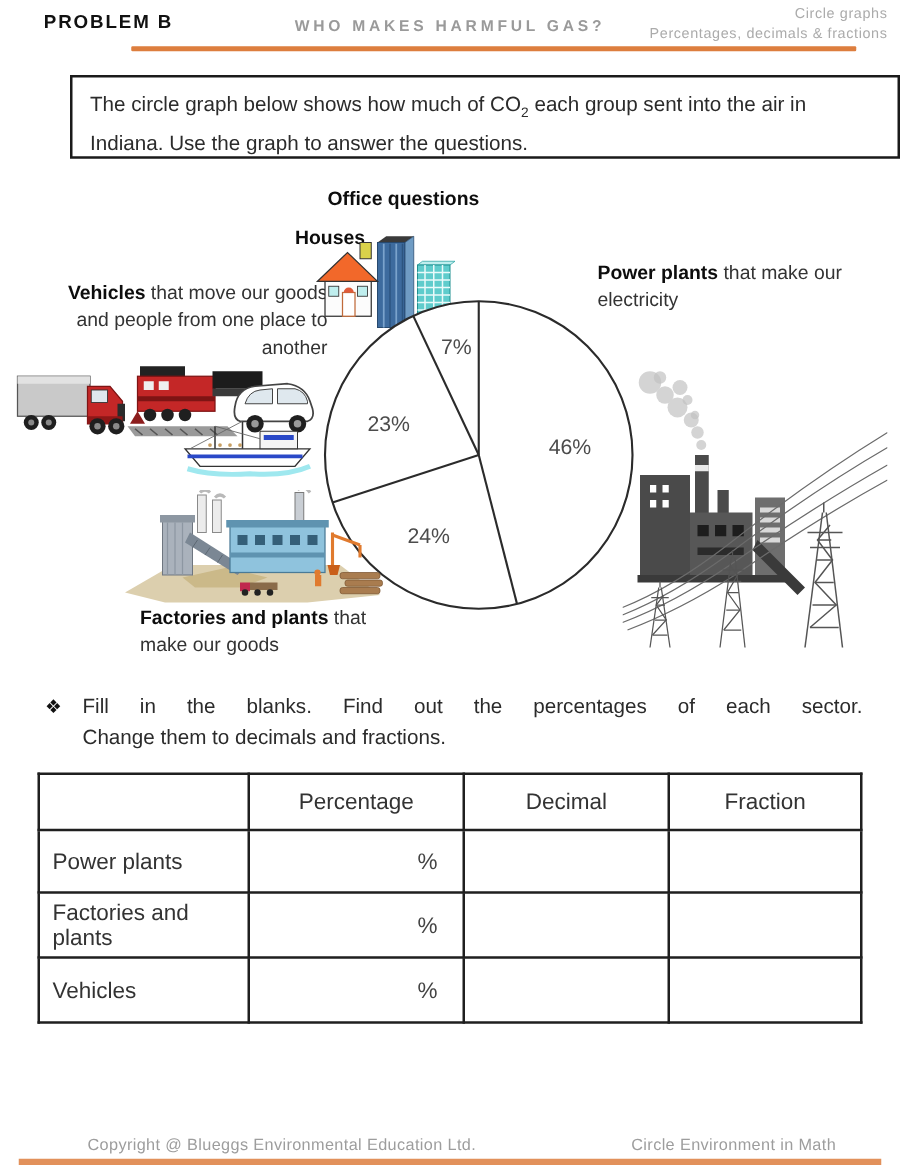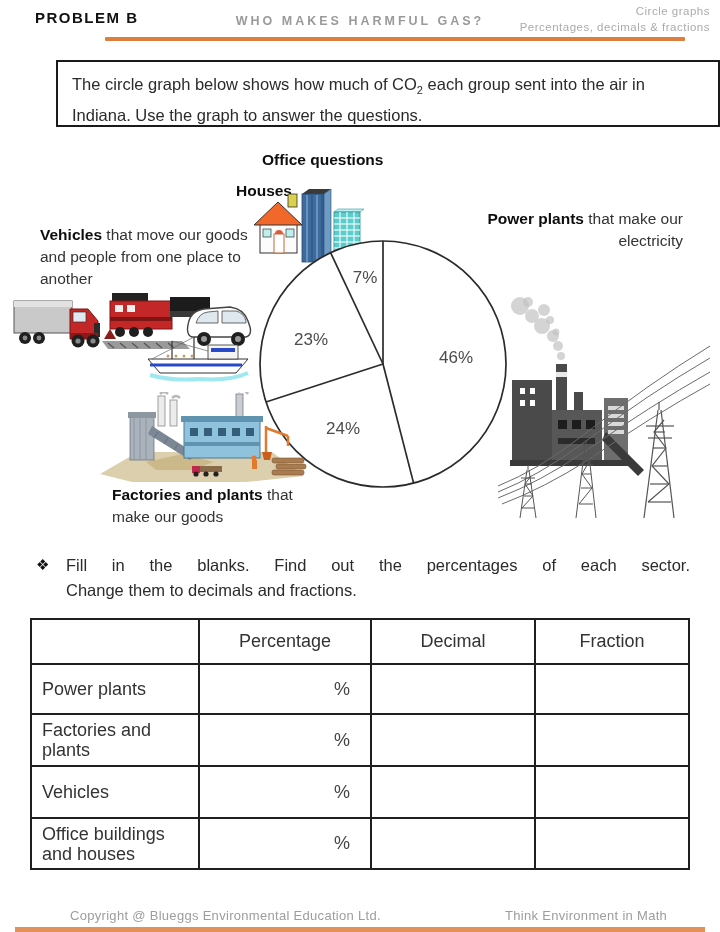--- a/index.html
+++ b/index.html
@@ -25,22 +25,22 @@
     border:2px solid #1a1a1a; padding:10px 14px 0 14px;
     font-size:16.5px; line-height:25px; color:#2b2b2b;margin-left:28px;
   }
   .instruction-box sub { font-size:11px; }
 
   
   .lbl { color:#333; font-size:15.5px; line-height:22px; }
   .lbl b { color:#0d0d0d; }
   .office-label { left:262px; top:151px; font-weight:bold; color:#0d0d0d; font-size:15.5px; }
   .houses-label { left:236px; top:182px; font-weight:bold; color:#0d0d0d; font-size:15.5px; }
-  .vehicles-label { left:40px; top:224px; width:212px; }
-  .power-label { left:478px; top:208px; width:205px;text-align:right; }
+  .vehicles-label { left:50px; top:224px; width:212px;text-align:right; }
+  .power-label { left:478px; top:208px; width:205px; }
   .factories-label { left:112px; top:484px; width:215px; }
 
   
   .pie-num { font-family:"Liberation Sans", sans-serif; font-size:17px; fill:#4c4c4c; }
 
   
   .task-bullet { left:36px; top:556px; font-size:15px; color:#111; }
   .task-text { left:66px; top:553px; width:624px; font-size:16.5px; line-height:25px; color:#2b2b2b; }
   .task-text .j { text-align:justify; text-align-last:justify; }
 
@@ -368,26 +368,20 @@
       <td class="pct">%</td>
       <td></td>
       <td></td>
     </tr>
     <tr class="r3">
       <td class="rowlabel">Vehicles</td>
       <td class="pct">%</td>
       <td></td>
       <td></td>
     </tr>
-    <tr class="r4">
-      <td class="rowlabel">Office buildings and houses</td>
-      <td class="pct">%</td>
-      <td></td>
-      <td></td>
-    </tr>
   </tbody>
     </table>
 
   <div class="abs footer-copy">Copyright @ Blueggs Environmental Education Ltd.</div>
-  <div class="abs footer-tag">Think Environment in Math</div>
+  <div class="abs footer-tag">Circle Environment in Math</div>
   <div class="abs rule-bottom"></div>
 
 </div>
 
 </body></html>

